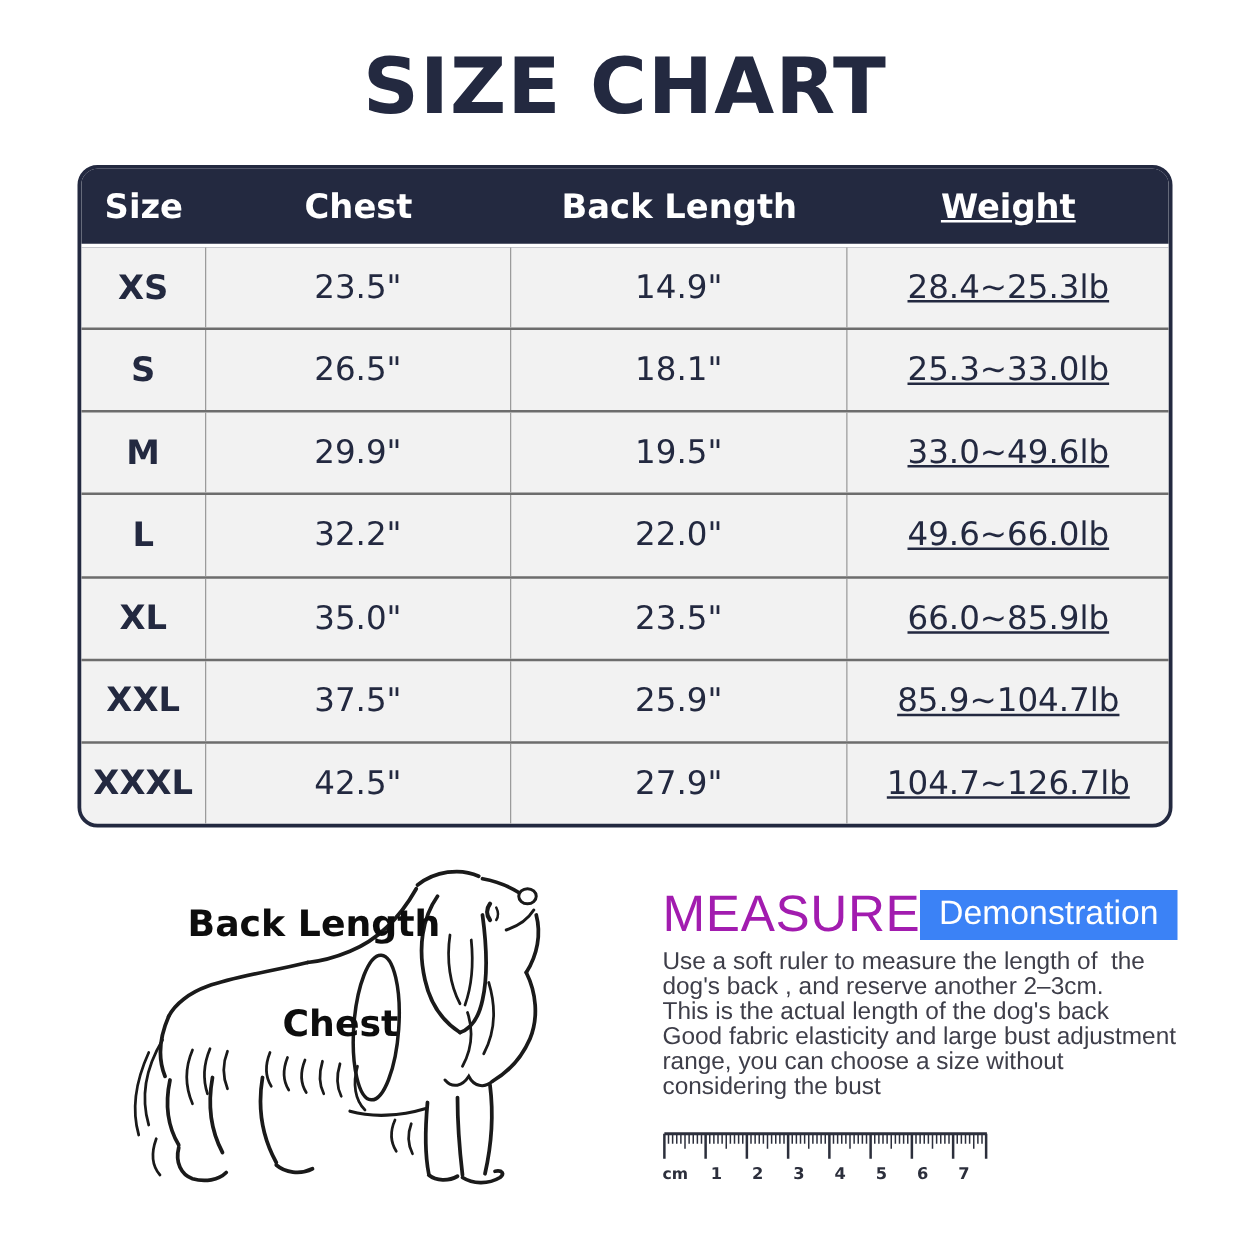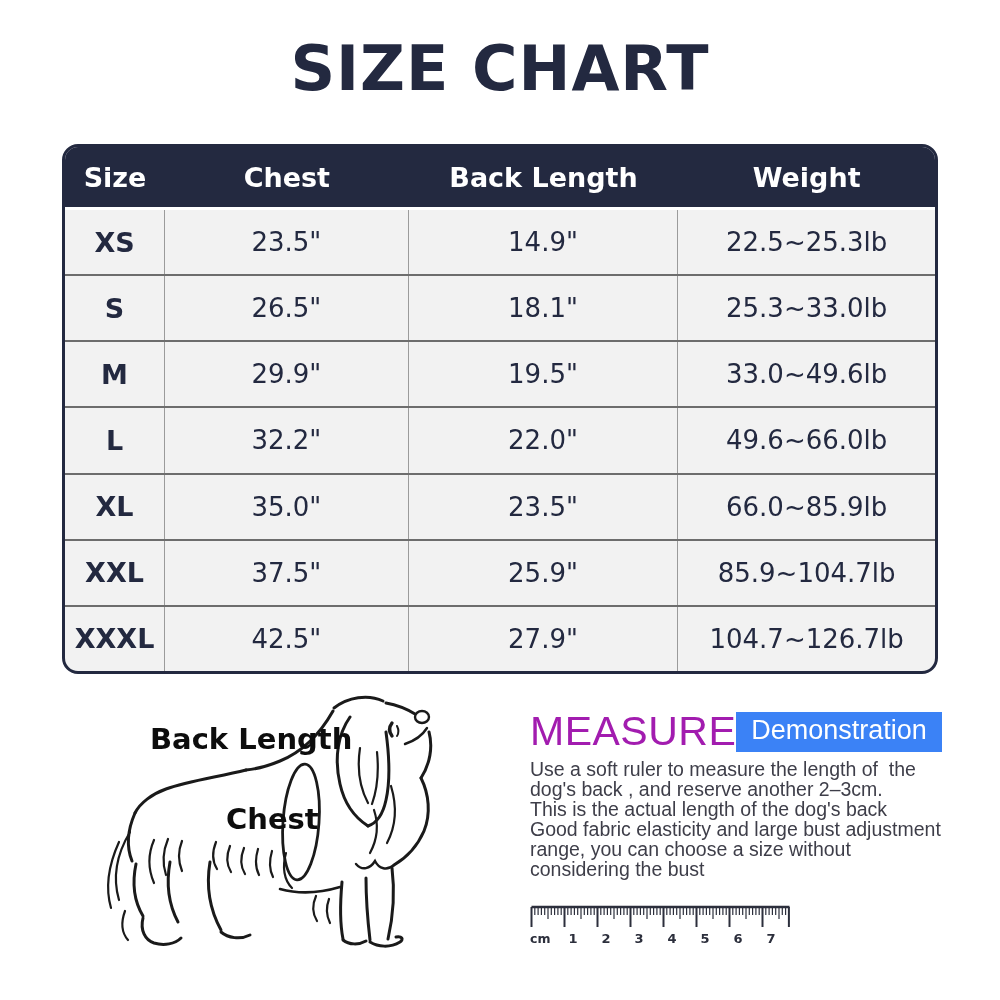--- a/index.html
+++ b/index.html
@@ -16,31 +16,31 @@
     font-size:62px; font-weight:bold; letter-spacing:1px;
     color:#232940;
   }
 
   
   .table-wrap {
     position:absolute; left:62px; top:132px; width:876px; height:530px;
     box-sizing:border-box;
     border:3px solid #232940; border-radius:16px;
     overflow:hidden; background:#f2f2f2;
-    display:flex; flex-direction:column;margin-top:12px;
+    display:flex; flex-direction:column;
   }
   .thead {
     flex:0 0 60px; background:#232940;
     display:flex; align-items:center;
     border-bottom:3px solid #ffffff;
   }
   .th {
     color:#ffffff; font-weight:bold; font-size:27px; text-align:center;
   }
-  .c0 { width:11.5%; } .c1 { width:28%; } .c2 { width:31%; } .c3 { width:29.5%; }
+  .c0 { width:11.5%; } .c1 { width:28%; } .c2 { width:31%; } .c3 { width:29.5%;text-decoration:underline; }
   .tbody { flex:1 1 auto; display:flex; flex-direction:column; }
   .trow { flex:1 1 0; display:flex; border-bottom:2px solid #6d6d6d; }
   .trow:last-child { border-bottom:none; }
   .cell {
     display:flex; align-items:center; justify-content:center;
     font-size:26px; color:#232940;
     border-right:1px solid #9b9b9b; box-sizing:border-box;
   }
   .cell:last-child { border-right:none; }
   .cell.size { font-weight:bold; font-size:27px; }
@@ -87,21 +87,21 @@
     <div class="th c0">Size</div>
     <div class="th c1">Chest</div>
     <div class="th c2">Back Length</div>
     <div class="th c3">Weight</div>
   </div>
   <div class="tbody">
       <div class="trow">
         <div class="cell c0 size">XS</div>
         <div class="cell c1">23.5"</div>
         <div class="cell c2">14.9"</div>
-        <div class="cell c3">22.5~25.3lb</div>
+        <div class="cell c3">28.4~25.3lb</div>
       </div>
       <div class="trow">
         <div class="cell c0 size">S</div>
         <div class="cell c1">26.5"</div>
         <div class="cell c2">18.1"</div>
         <div class="cell c3">25.3~33.0lb</div>
       </div>
       <div class="trow">
         <div class="cell c0 size">M</div>
         <div class="cell c1">29.9"</div>

